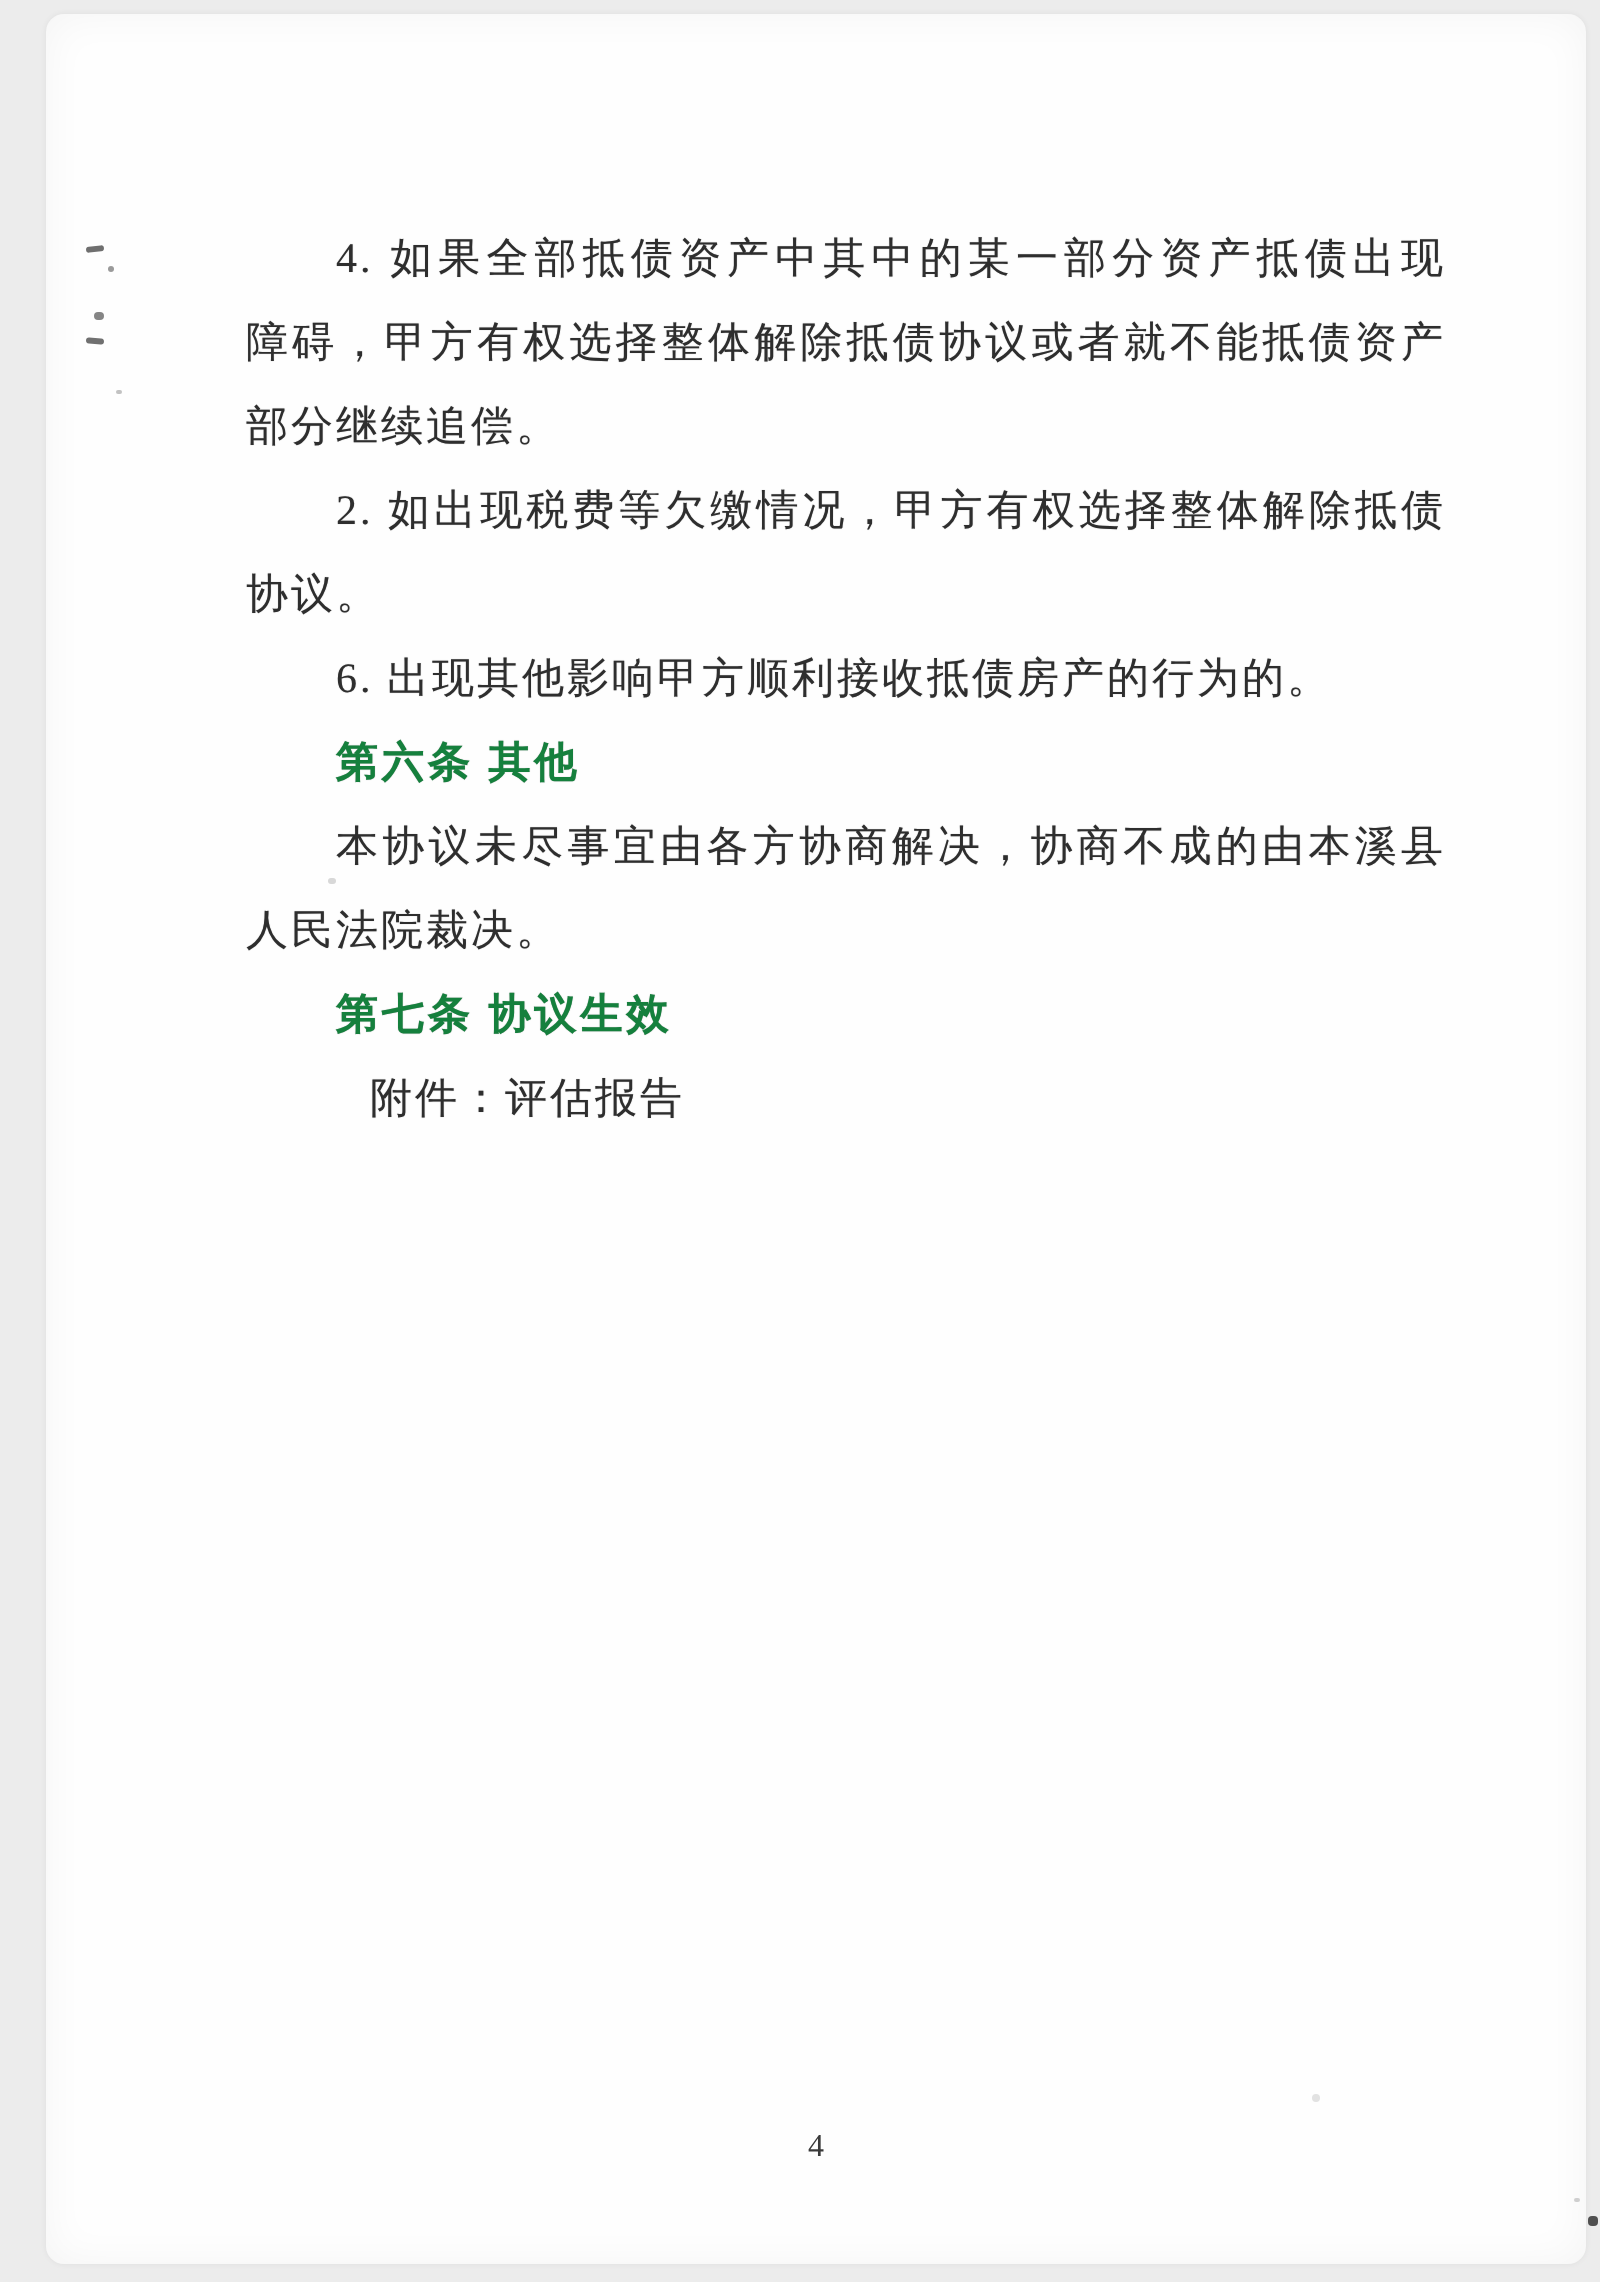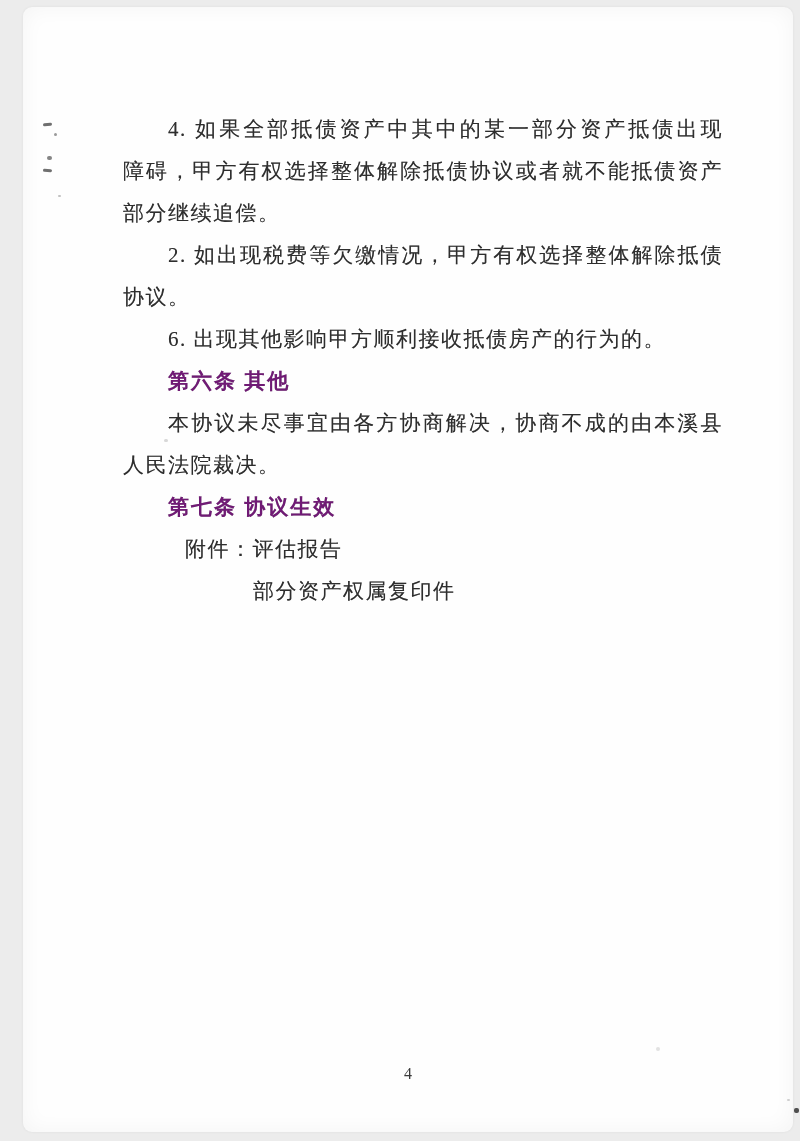--- a/index.html
+++ b/index.html
@@ -49,21 +49,21 @@
   
   .cont-att { padding-left: 130px; }
   
   .fill {
     white-space: normal;
     text-align: justify;
     text-align-last: justify;
   }
   .bold {
     font-weight: 700;
-    color: #701a75;
+    color: #15803d;
     letter-spacing: 2px;
   }
   .page-number {
     position: absolute;
     left: 0;
     right: 0;
     top: 1058px;
     text-align: center;
     font-size: 16px;
     color: #3a3a3a;
@@ -94,21 +94,20 @@
     <div class="line fill">障碍，甲方有权选择整体解除抵债协议或者就不能抵债资产</div>
     <div class="line">部分继续追偿。</div>
     <div class="line indent fill">2. 如出现税费等欠缴情况，甲方有权选择整体解除抵债</div>
     <div class="line">协议。</div>
     <div class="line indent">6. 出现其他影响甲方顺利接收抵债房产的行为的。</div>
     <div class="line indent bold">第六条 其他</div>
     <div class="line indent fill">本协议未尽事宜由各方协商解决，协商不成的由本溪县</div>
     <div class="line">人民法院裁决。</div>
     <div class="line indent bold">第七条 协议生效</div>
     <div class="line indent-att">附件：评估报告</div>
-    <div class="line cont-att">部分资产权属复印件</div>
   </div>
 
   <div class="page-number">4</div>
 
   <span class="speck s1"></span>
   <span class="speck s2"></span>
   <span class="speck s3"></span>
   <span class="speck s4"></span>
   <span class="speck s5"></span>
   <span class="speck s6"></span>

